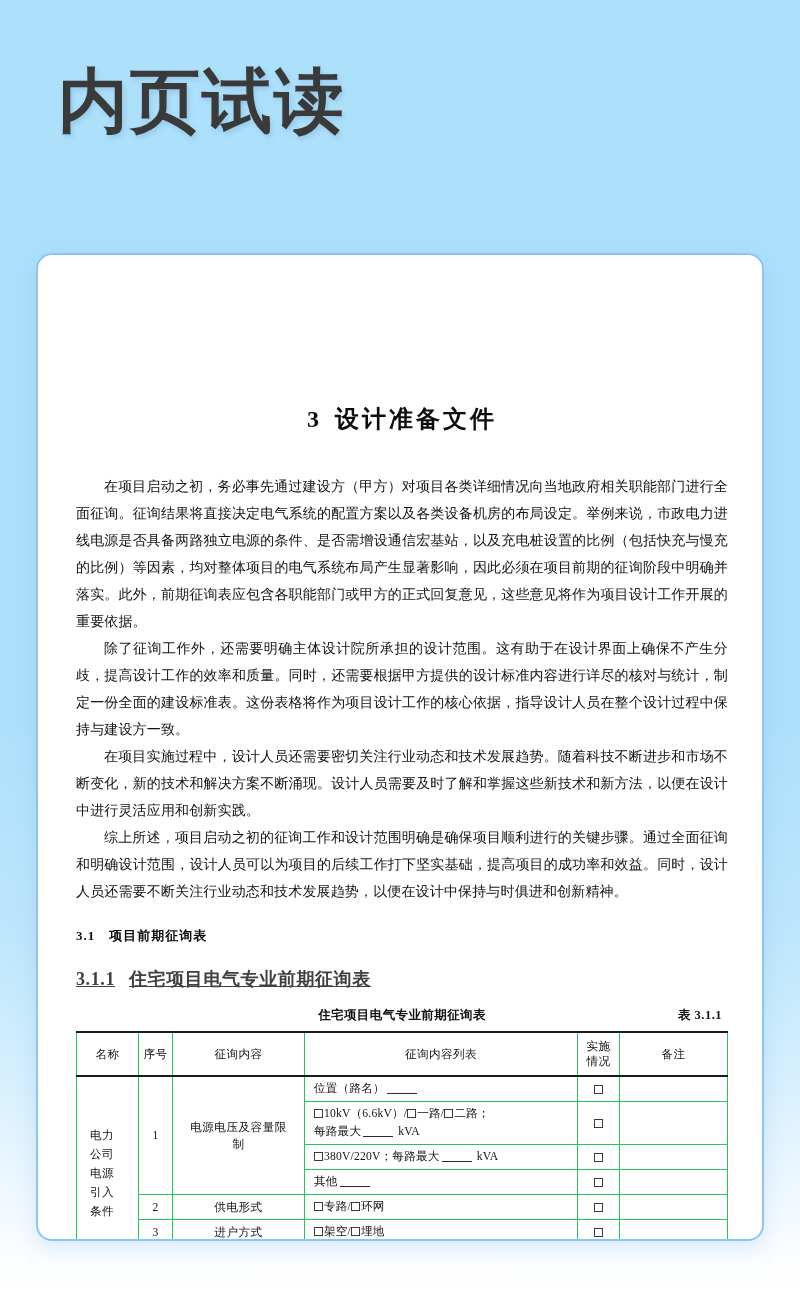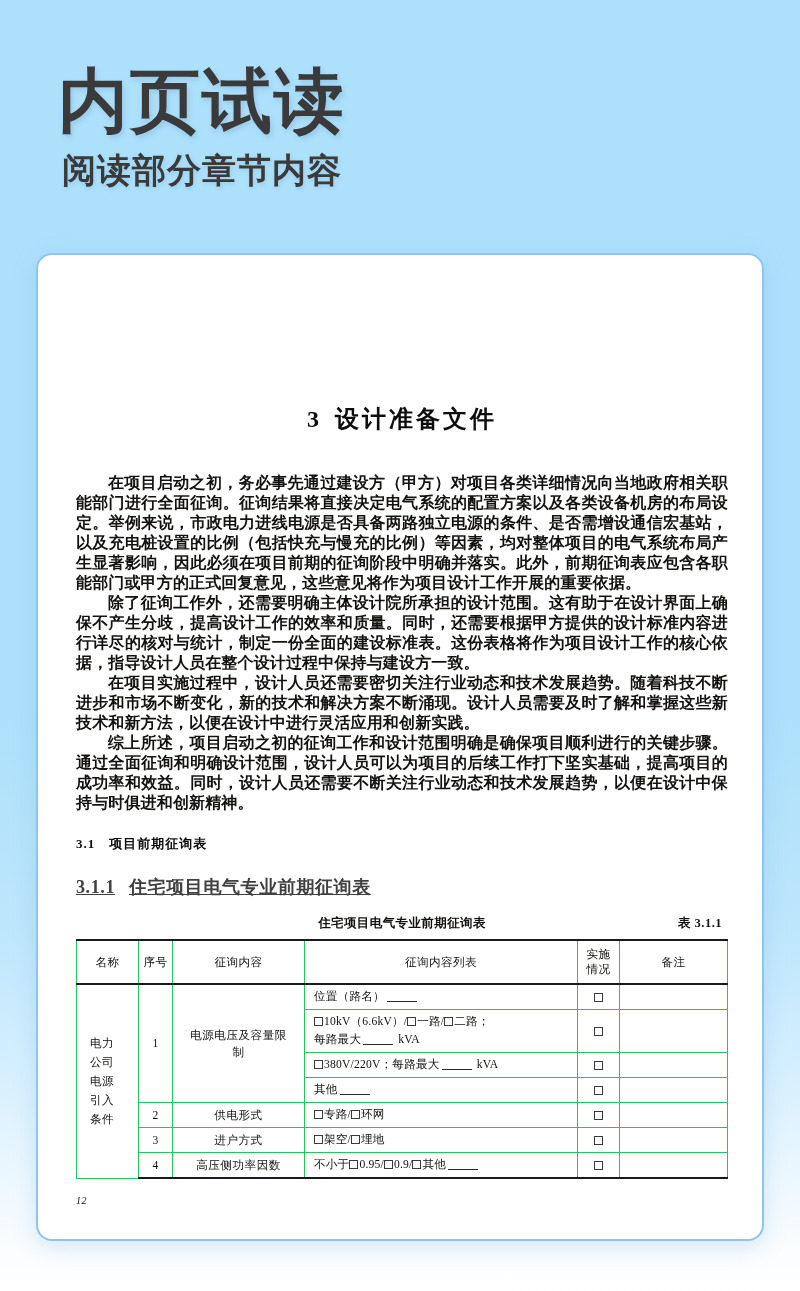--- a/index.html
+++ b/index.html
@@ -94,28 +94,27 @@
     letter-spacing: 3px;
     margin-top: 148px;
     margin-bottom: 0;
     font-family: "Liberation Serif", "DejaVu Serif", serif;
   }
   .chapter-title .num { letter-spacing: 0; margin-right: 16px; }
 
   .body-block { margin-top: 38px; }
 
   p.para {
-    font-size: 16px;
-    line-height: 20px;
+    font-size: 14px;
+    line-height: 27px;
     color: #14120f;
     text-align: justify;
     text-indent: 2em;
     letter-spacing: 0.15px;
     margin: 0;
-    font-weight: bold;
   }
 
   h2.h-sec {
     font-size: 13px;
     font-weight: bold;
     color: #0d0d0d;
     margin-top: 22px;
     letter-spacing: 1px;
   }
   h2.h-sec .num { margin-right: 14px; }
@@ -230,21 +229,20 @@
     letter-spacing: 0.5px;
   }
 </style>
 </head>
 <body>
 
 <div id="page">
 
   <div class="banner">
     <div class="banner-title">内页试读</div>
-    <div class="banner-sub">阅读部分章节内容</div>
   </div>
 
   <div class="card">
     <div class="doc">
 
       <div class="chapter-title">
         <span class="num">3</span><span>设计准备文件</span>
       </div>
 
       <div class="body-block">

